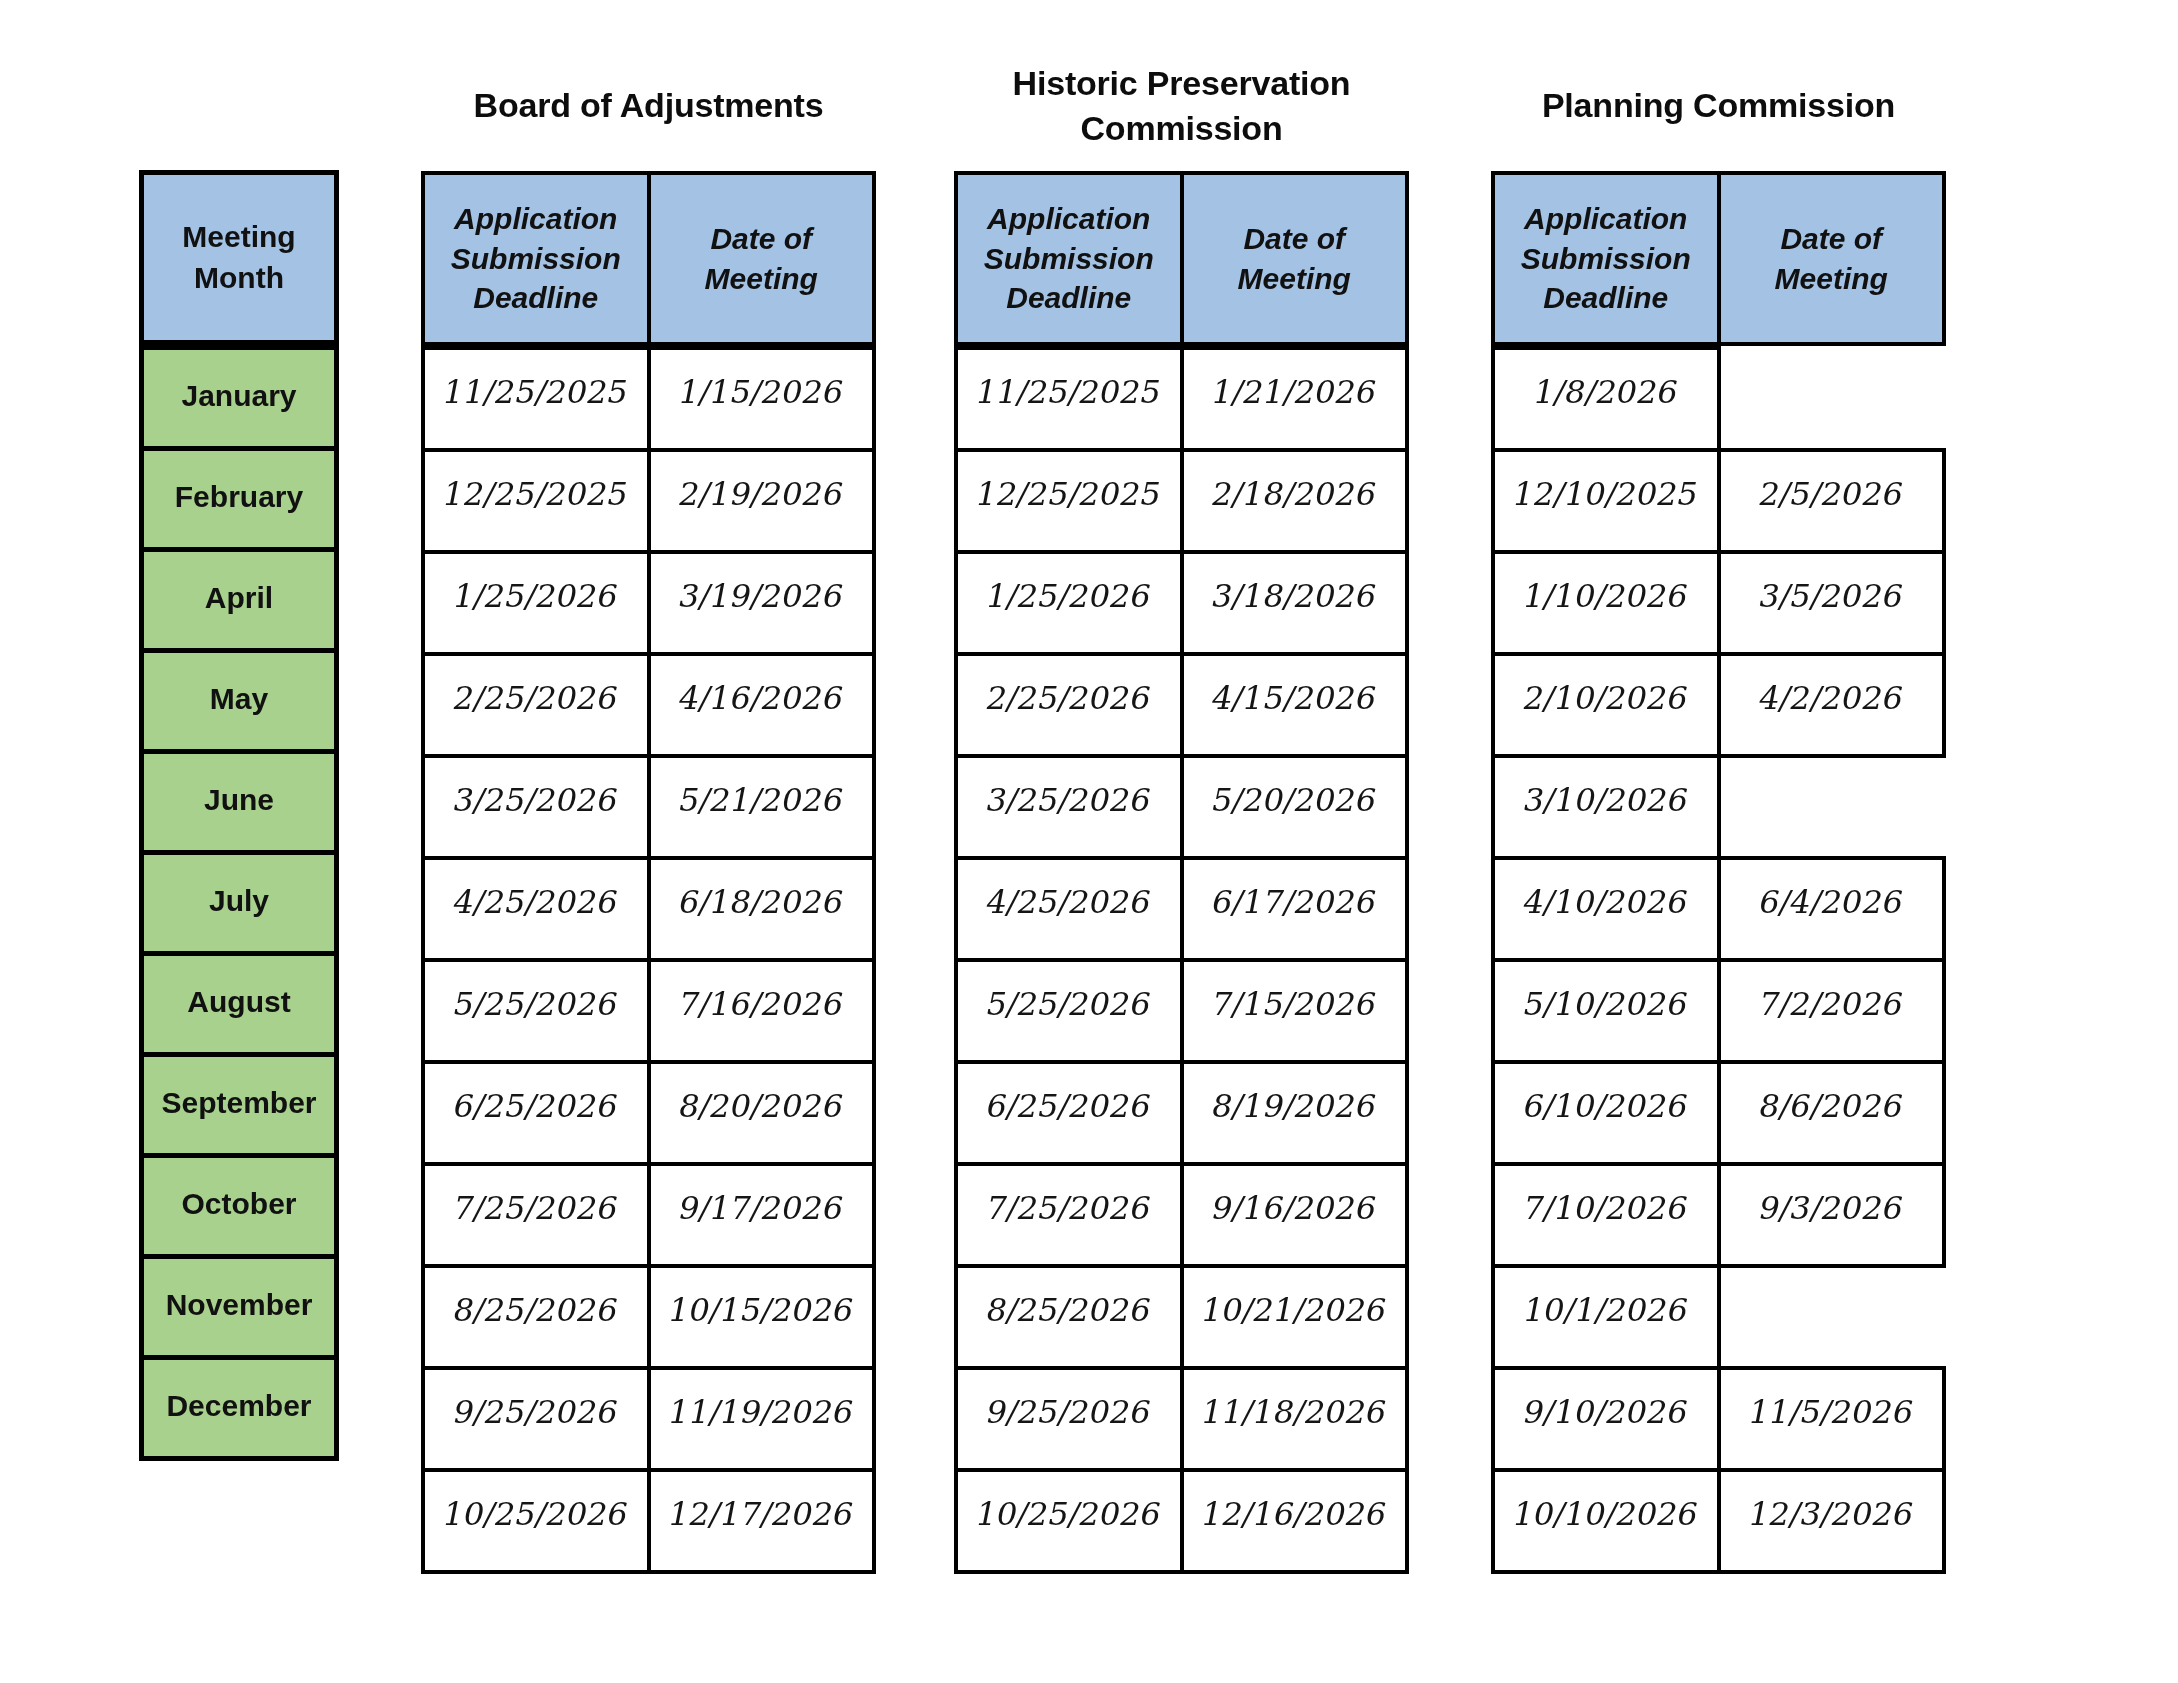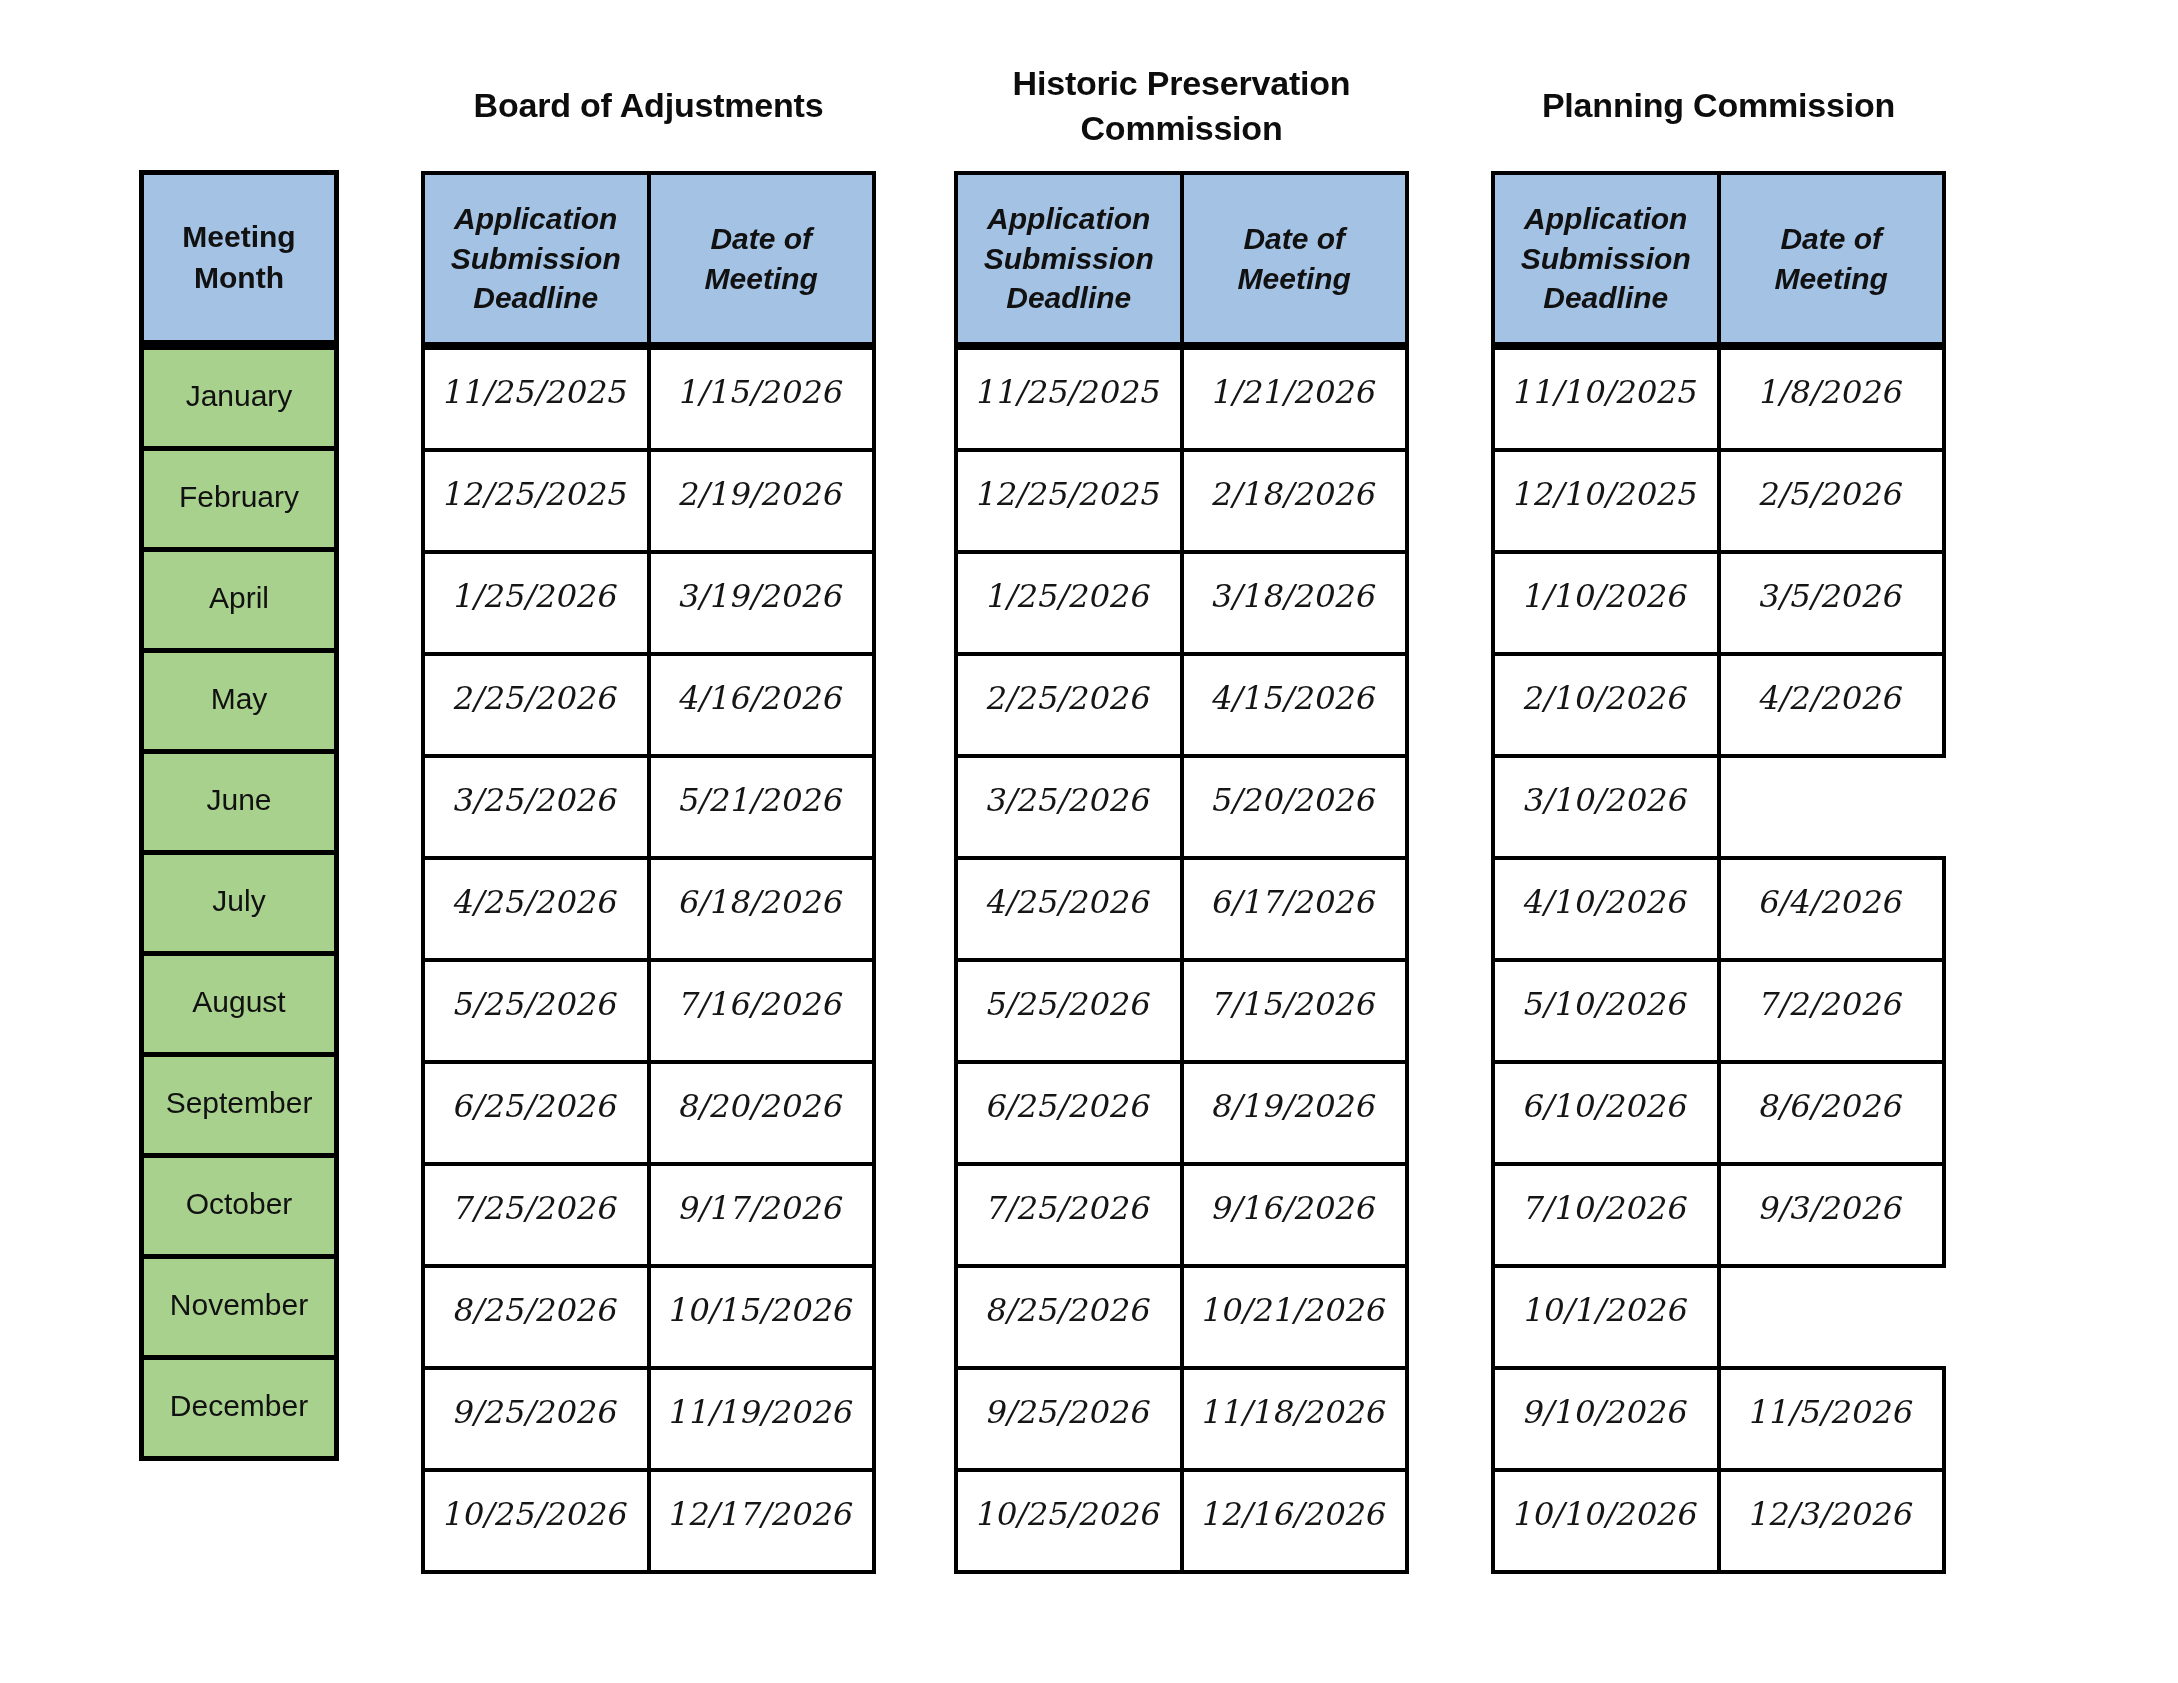--- a/index.html
+++ b/index.html
@@ -16,21 +16,21 @@
   
   .month-tbl { position: absolute; left: 139px; top: 170px; width: 200px; }
   .m-head {
     width: 200px; height: 175px; background: var(--blue);
     border: 5px solid var(--line);
     font-size: 30px; font-weight: bold; line-height: 1.35; color: #111111;
   }
   .m-cell {
     width: 200px; height: 106px; background: var(--green);
     border: 5px solid var(--line); margin-top: -5px;
-    font-size: 30px; font-weight: normal; color: #111111; padding-bottom: 4px;
+    font-size: 30px; font-weight: bold; color: #111111; padding-bottom: 4px;
   }
   #month-rows .m-cell:first-child { margin-top: 0; } 
   
   .commission { position: absolute; top: 40px; width: 455px; }
   .commission.c0 { left: 421px; }
   .commission.c1 { left: 954px; }
   .commission.c2 { left: 1491px; }
   .c-title {
     height: 131px; display: flex; align-items: center; justify-content: center;
     text-align: center; font-size: 34px; font-weight: bold; line-height: 1.3;
@@ -204,21 +204,20 @@
     <div class="d-tbl">
       <div class="d-head-row">
         <div class="cell d-head">Application
 Submission
 Deadline</div>
         <div class="cell d-head">Date of
 Meeting</div>
       </div>
       <div class="d-rows">
             <div class="d-row">
-    <div class="cell d-cell">11/10/2025</div>
     <div class="cell d-cell">1/8/2026</div>
   </div>
             <div class="d-row">
     <div class="cell d-cell">12/10/2025</div>
     <div class="cell d-cell">2/5/2026</div>
   </div>
             <div class="d-row">
     <div class="cell d-cell">1/10/2026</div>
     <div class="cell d-cell">3/5/2026</div>
   </div>

